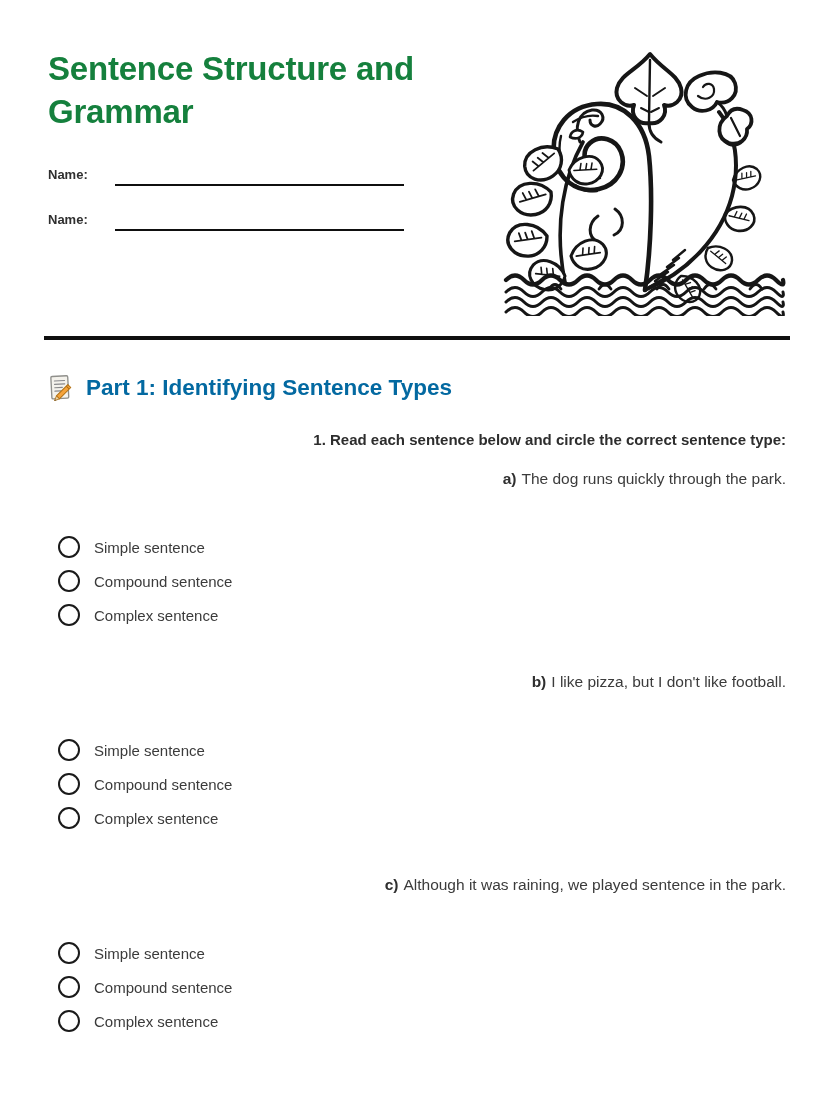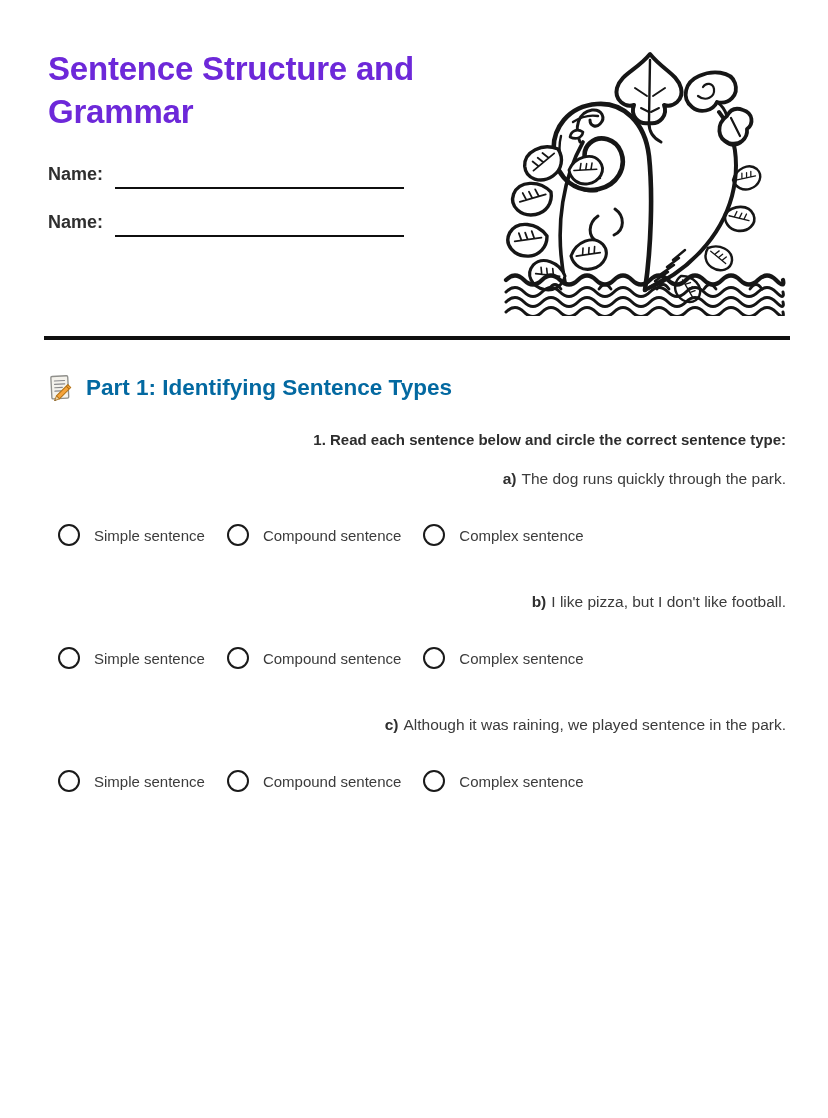--- a/index.html
+++ b/index.html
@@ -8,45 +8,45 @@
     font-family: "Liberation Sans", sans-serif; color: #3b3b3b;
     overflow: hidden;
   }
   .page { box-sizing: border-box; width: 828px; height: 1118px; padding: 44px 42px 0 48px; }
 
   
   .header { display: flex; justify-content: space-between; align-items: flex-start; }
   .header-left { flex: none; width: 455px; padding-top: 4px; }
   .page-title {
     margin: 0 0 30px 0; font-size: 33px; line-height: 1.3; font-weight: 700;
-    color: #6d28d9; letter-spacing: -0.2px;
+    color: #15803d; letter-spacing: -0.2px;
   }
   .field-row { display: flex; align-items: flex-end; margin-bottom: 23px; }
-  .field-label { font-weight: 700; font-size: 18px; width: 67px; padding-bottom: 4px; color: #2f2f2f; }
+  .field-label { font-weight: 700; font-size: 13px; width: 67px; padding-bottom: 4px; color: #2f2f2f; }
   .field-line { width: 289px; height: 20px; border-bottom: 2.5px solid #0f0f0f; }
   .header-art { flex: none; margin-top: 0; }
   .header-art svg { display: block; }
 
   
   .divider { border: none; border-top: 4.5px solid #0f0f0f; margin: 20px -4px 0 -4px; }
 
   
   .part-heading {
     display: flex; align-items: center; gap: 11px;
     margin: 34px 0 0 0; font-size: 22.5px; font-weight: 700; color: #0369a1;
   }
   .memo-icon { flex: none; width: 27px; height: 27px; }
   .instruction { margin: 30px 0 0 0; font-size: 15px; font-weight: 700; color: #2d2d2d; text-align: right; }
 
   .question { margin-top: 22px; }
   .question + .question { margin-top: 47px; }
   .q-text { margin: 0; font-size: 15.5px; color: #3b3b3b; text-align: right; }
   .q-label { font-weight: 700; margin-right: 5px; color: #2f2f2f; }
 
-  .options { margin-top: 36px; padding-left: 10px; display: flex; flex-direction: row; gap: 22px; }
+  .options { margin-top: 48px; padding-left: 10px; display: flex; flex-direction: column; gap: 12px; }
   .option { display: flex; align-items: center; gap: 14px; cursor: pointer; }
   .radio {
     flex: none; width: 22px; height: 22px; box-sizing: border-box;
     border: 2.6px solid #1a1a1a; border-radius: 50%; background: #fff;
   }
   .option-label { font-size: 15px; color: #3b3b3b; }
 </style>
 </head>
 <body>
 

